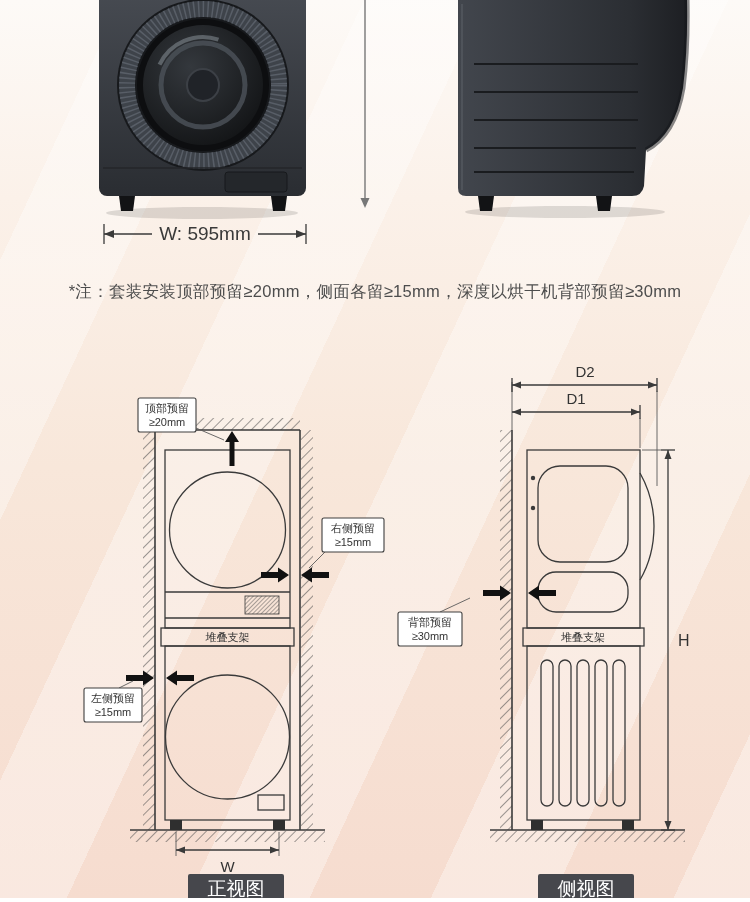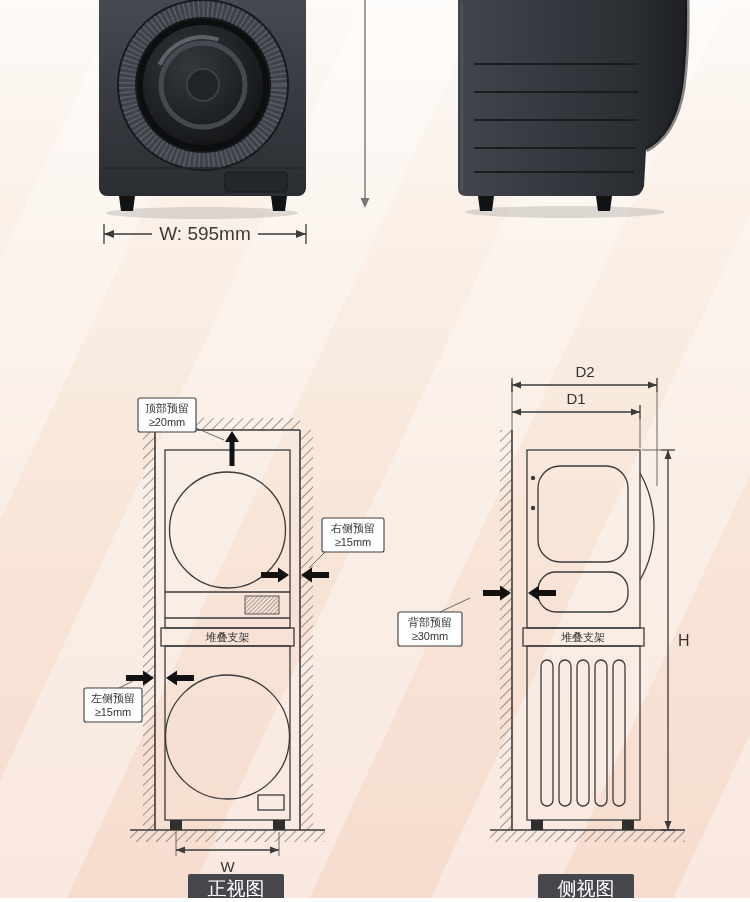--- a/index.html
+++ b/index.html
@@ -98,20 +98,21 @@
   <svg class="abs" style="left:98px;top:218px" width="214" height="40" viewBox="0 0 214 40">
     <line x1="6" y1="6" x2="6" y2="26" class="ln"></line>
     <line x1="208" y1="6" x2="208" y2="26" class="ln"></line>
     <line x1="6" y1="16" x2="54" y2="16" class="ln"></line>
     <line x1="160" y1="16" x2="208" y2="16" class="ln"></line>
     <path d="M6 16 l10 -4 l0 8 Z" class="dim"></path>
     <path d="M208 16 l-10 -4 l0 8 Z" class="dim"></path>
     <text x="107" y="22" text-anchor="middle" class="t19">W: 595mm</text>
   </svg>
 
+  <div class="note">*注：套装安装顶部预留≥20mm，侧面各留≥15mm，深度以烘干机背部预留≥30mm</div>
 
   <svg class="abs" style="left:75px;top:358px" width="330" height="524" viewBox="0 0 330 524">
     <defs>
       <pattern id="hatchA" width="7" height="7" patternUnits="userSpaceOnUse" patternTransform="rotate(45)">
         <line x1="0" y1="0" x2="0" y2="7" stroke="#4a4a4a" stroke-width="1.1"></line>
       </pattern>
       <pattern id="grilleA" width="3" height="3" patternUnits="userSpaceOnUse" patternTransform="rotate(45)">
         <line x1="0" y1="0" x2="0" y2="3" stroke="#555" stroke-width="1"></line>
       </pattern>
     </defs>

